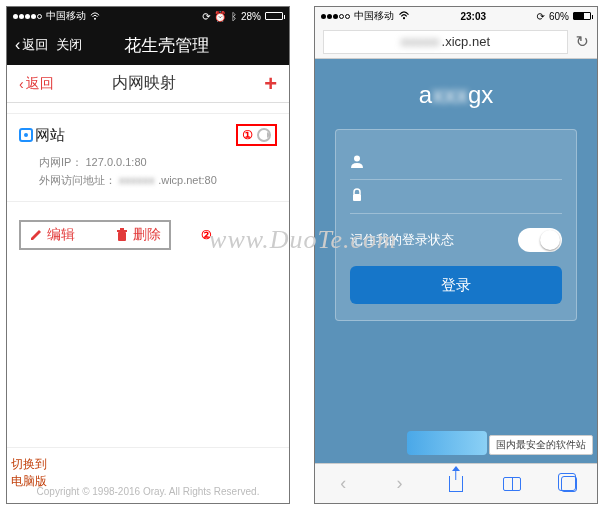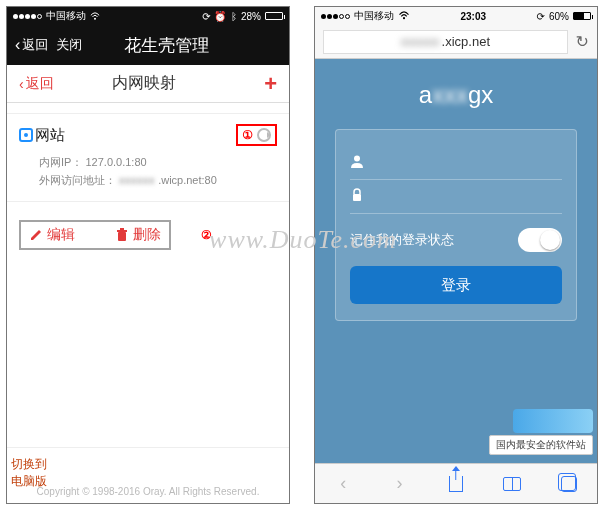--- a/index.html
+++ b/index.html
@@ -222,21 +222,21 @@
     border-radius:6px;
     font-size:15px;
     font-family:Liberation Serif, serif;
   }
 
   .right-decor {
     position:absolute;
     right:4px;
     bottom:48px;
     display:flex;
-    flex-direction:column;
+    flex-direction:row;
     align-items:flex-end;
     gap:2px;
   }
   .decor-logo {
     width:80px; height:24px;
     background:linear-gradient(90deg,#4aa8e8,#8bd0f5);
     border-radius:4px;
     position:relative;
   }
   .decor-caption {

